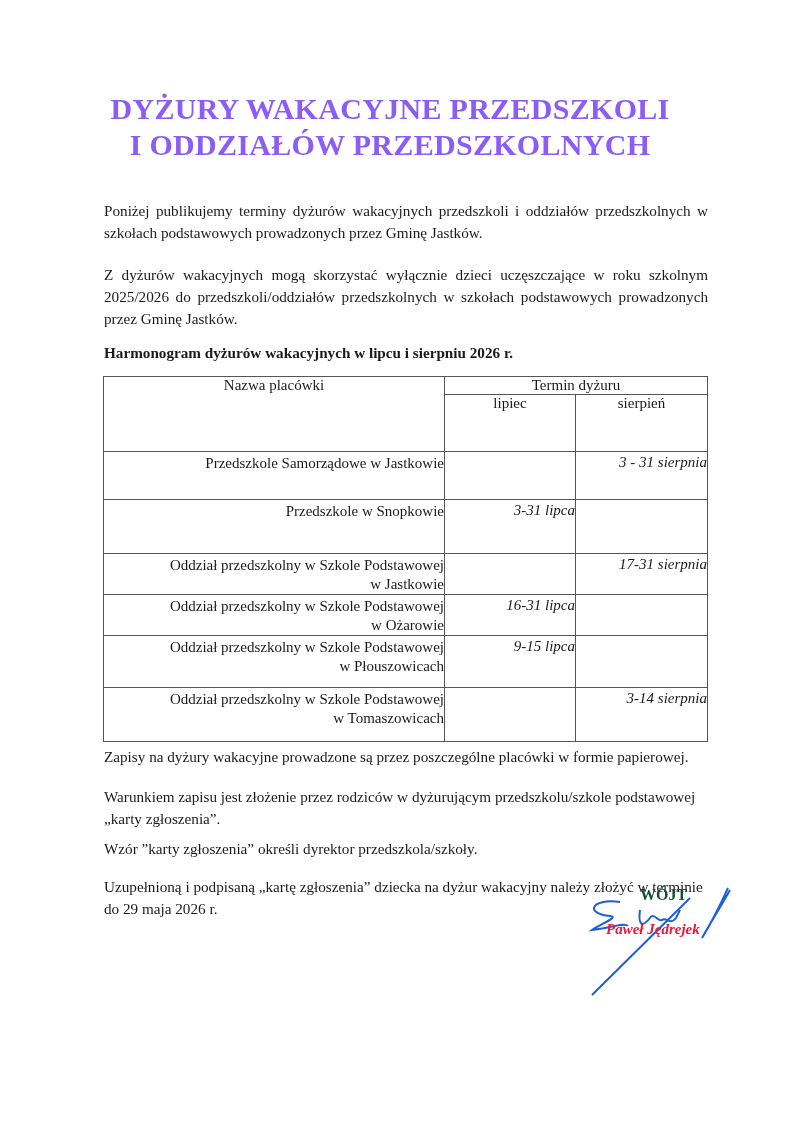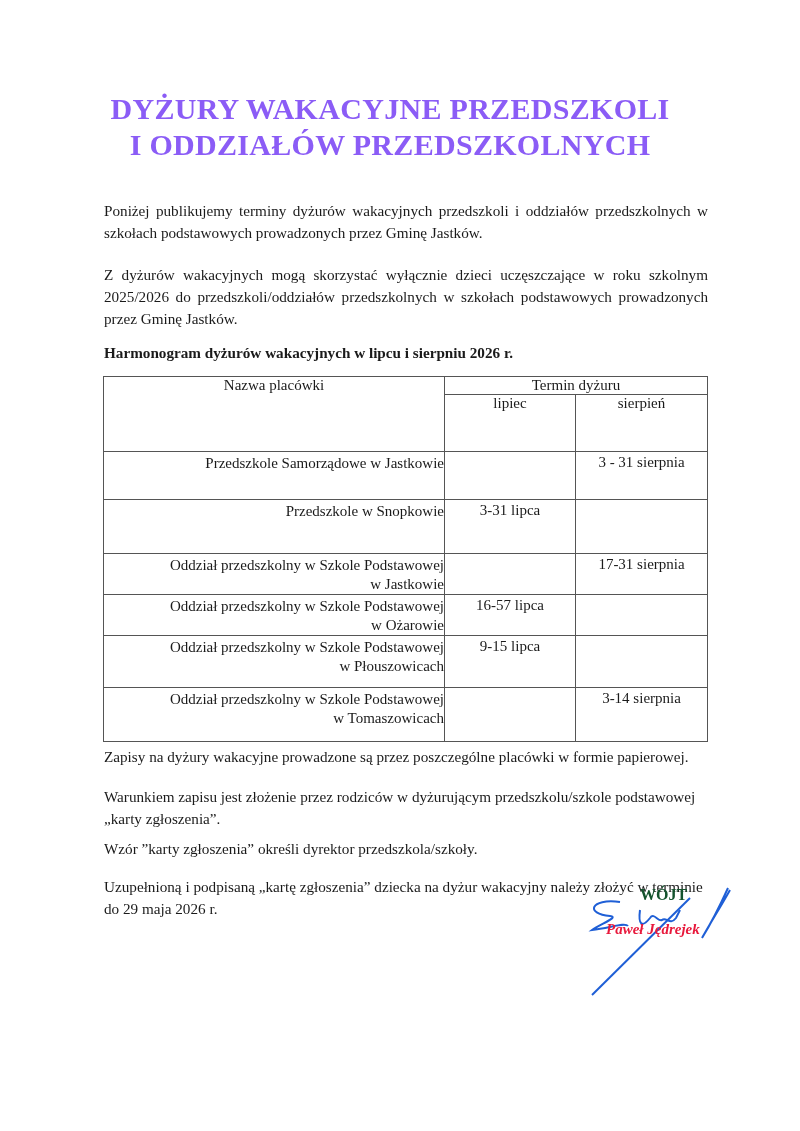--- a/index.html
+++ b/index.html
@@ -10,21 +10,21 @@
   .t1 { top:92px; }
   .t2 { top:128px; }
   .p { position:absolute; left:104px; width:604px; font-size:15.2px; line-height:22px; }
   .justify { text-align:justify; text-align-last:left; }
   .bold { font-weight:bold; }
   table { position:absolute; left:103px; top:376px; border-collapse:collapse;
           font-size:15px; }
   td, th { border:1.3px solid #555; padding:0; vertical-align:top; }
   th { font-weight:normal; text-align:center; }
   td.name { text-align:right; padding:2px 0 0 8px; line-height:19px; }
-  td.val { text-align:center; padding-top:2px; }
+  td.val { text-align:right; padding-top:2px;font-style:italic; }
   .sig { position:absolute; left:580px; top:880px; width:170px; height:120px; }
   .stamp-w { position:absolute; left:640px; top:886px; color:#14532d; font-weight:bold;
              font-size:16px; font-family:"Liberation Serif", serif; }
   .stamp-n { position:absolute; left:606px; top:921px; color:#e8193c; font-weight:bold;
              font-style:italic; font-size:15px; font-family:"Liberation Serif", serif; }
 </style>
 </head>
 <body>
 
 <div class="title t1">DYŻURY WAKACYJNE PRZEDSZKOLI</div>
@@ -72,21 +72,21 @@
           <div>w Jastkowie</div>
         </td>
     <td class="val"></td>
     <td class="val">17-31 sierpnia</td>
   </tr>
   <tr style="height:36px">
     <td class="name">
           <div>Oddział przedszkolny w Szkole Podstawowej</div>
           <div>w Ożarowie</div>
         </td>
-    <td class="val">16-57 lipca</td>
+    <td class="val">16-31 lipca</td>
     <td class="val"></td>
   </tr>
   <tr style="height:52px">
     <td class="name">
           <div>Oddział przedszkolny w Szkole Podstawowej</div>
           <div>w Płouszowicach</div>
         </td>
     <td class="val">9-15 lipca</td>
     <td class="val"></td>
   </tr>

